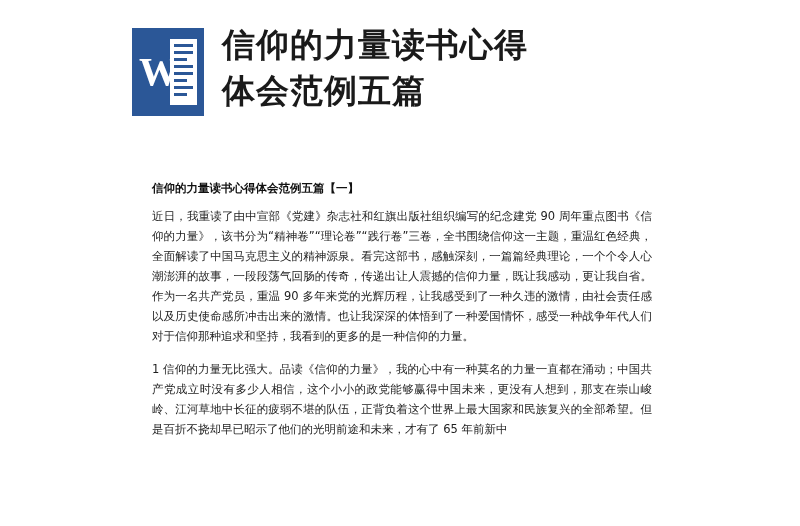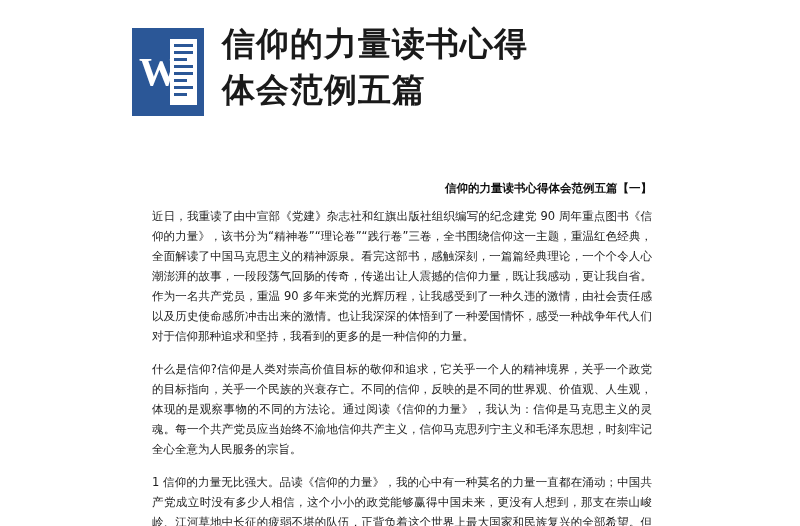--- a/index.html
+++ b/index.html
@@ -70,21 +70,21 @@
     background: #2b5797;
     margin: 0 4px 4px 4px;
   }
   .word-icon .doc-lines i.short { margin-right: 10px; }
 
   .title-block {
     margin-left: 18px;
     padding-top: 0px;
   }
   .doc-title {
-    font-family: Liberation Serif, serif;
+    font-family: Liberation Sans, sans-serif;
     font-size: 33px;
     font-weight: bold;
     color: #1a1a1a;
     line-height: 1.38;
     letter-spacing: 1px;
     white-space: pre-line;
   }
 
   
   .doc-body {
@@ -93,21 +93,20 @@
     top: 180px;
     width: 500px;
   }
   .doc-heading {
     font-family: "DejaVu Sans", "Liberation Sans", sans-serif;
     font-size: 11.5px;
     font-weight: bold;
     color: #111111;
     line-height: 1.55;
     margin-bottom: 4px;
-    text-align: right;
   }
   .doc-para {
     font-family: "DejaVu Sans", "Liberation Sans", sans-serif;
     font-size: 11.5px;
     color: #1d1d1d;
     line-height: 1.74;
     text-align: justify;
     margin: 8px 0 13px 0;
   }
   .doc-para:last-child { margin-bottom: 0; }
@@ -133,17 +132,16 @@
     </div>
     <div class="title-block">
       <div class="doc-title">信仰的力量读书心得
 体会范例五篇</div>
     </div>
   </div>
 
   <div class="doc-body">
     <div class="doc-heading">信仰的力量读书心得体会范例五篇【一】</div>
     <p class="doc-para">近日，我重读了由中宣部《党建》杂志社和红旗出版社组织编写的纪念建党 90 周年重点图书《信仰的力量》，该书分为“精神卷”“理论卷”“践行卷”三卷，全书围绕信仰这一主题，重温红色经典，全面解读了中国马克思主义的精神源泉。看完这部书，感触深刻，一篇篇经典理论，一个个令人心潮澎湃的故事，一段段荡气回肠的传奇，传递出让人震撼的信仰力量，既让我感动，更让我自省。作为一名共产党员，重温 90 多年来党的光辉历程，让我感受到了一种久违的激情，由社会责任感以及历史使命感所冲击出来的激情。也让我深深的体悟到了一种爱国情怀，感受一种战争年代人们对于信仰那种追求和坚持，我看到的更多的是一种信仰的力量。</p>
-    <p class="doc-para">什么是信仰?信仰是人类对崇高价值目标的敬仰和追求，它关乎一个人的精神境界，关乎一个政党的目标指向，关乎一个民族的兴衰存亡。不同的信仰，反映的是不同的世界观、价值观、人生观，体现的是观察事物的不同的方法论。通过阅读《信仰的力量》，我认为：信仰是马克思主义的灵魂。每一个共产党员应当始终不渝地信仰共产主义，信仰马克思列宁主义和毛泽东思想，时刻牢记全心全意为人民服务的宗旨。</p>
     <p class="doc-para">1 信仰的力量无比强大。品读《信仰的力量》，我的心中有一种莫名的力量一直都在涌动；中国共产党成立时没有多少人相信，这个小小的政党能够赢得中国未来，更没有人想到，那支在崇山峻岭、江河草地中长征的疲弱不堪的队伍，正背负着这个世界上最大国家和民族复兴的全部希望。但是百折不挠却早已昭示了他们的光明前途和未来，才有了 65 年前新中</p>
   </div>
 
 </div>
 
 </body></html>

